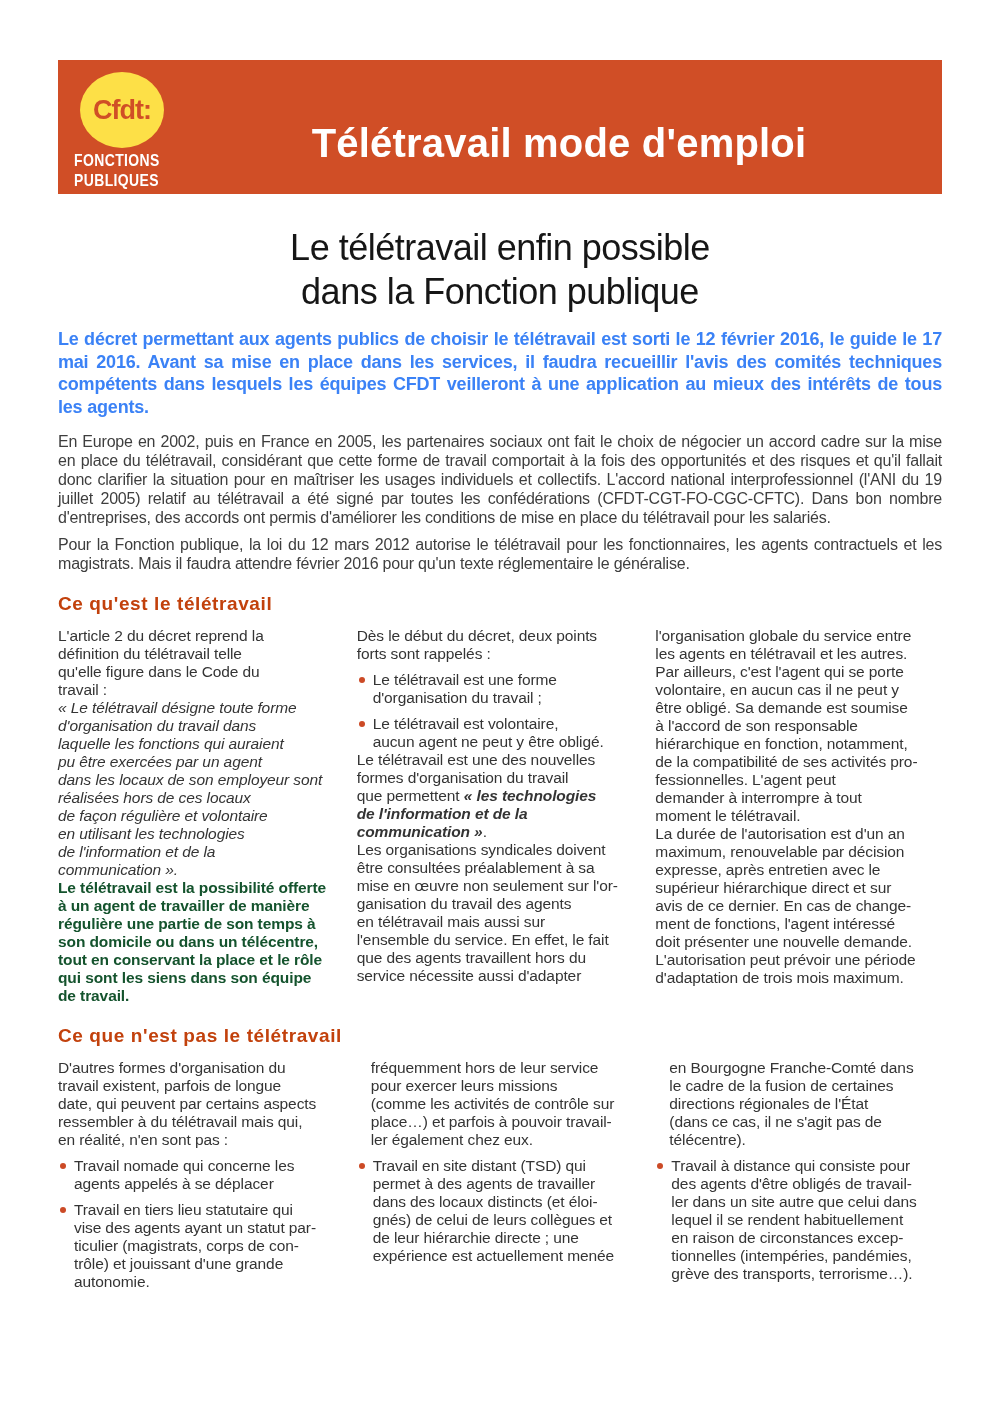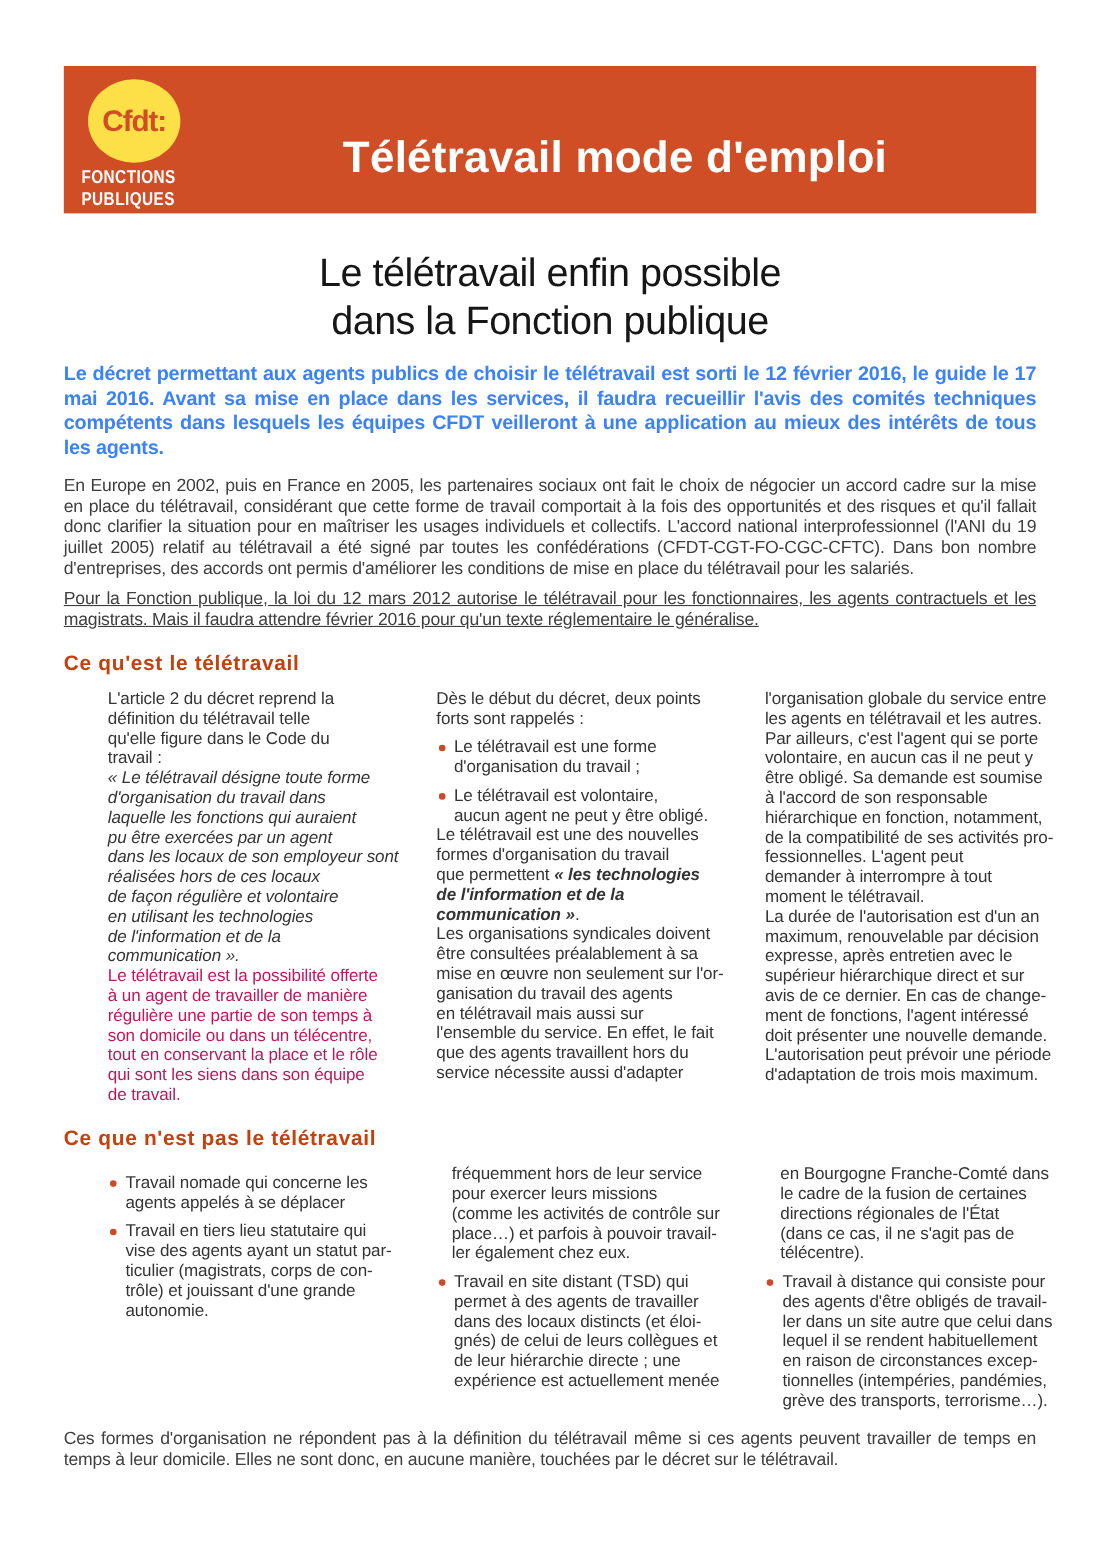--- a/index.html
+++ b/index.html
@@ -84,21 +84,21 @@
     letter-spacing: -0.2px;
   }
   .intro {
     margin: 14px 0 0;
     font-size: 16px;
     line-height: 19px;
     text-align: justify;
     color: #3e3e3e;
     letter-spacing: -0.2px;
   }
-  .intro + .intro { margin-top: 8px; text-decoration: underline; }
+  .intro + .intro { margin-top: 8px; }
   .closing {
     margin: 16px 0 0;
     font-size: 16px;
     line-height: 19px;
     text-align: justify;
     color: #3e3e3e;
     letter-spacing: -0.2px;
   }
 
   
@@ -106,27 +106,27 @@
     margin: 20px 0 0;
     font-family: Liberation Sans, sans-serif;
     font-size: 19px;
     font-weight: bold;
     letter-spacing: 0.6px;
     color: #c2410c;
   }
 
   
   .columns { display: flex; gap: 12px; margin-top: 12px; }
-  .col { flex: 1; min-width: 0; font-size: 15.5px; line-height: 18px; color: #343434; letter-spacing: -0.1px; margin-left: 40px; }
+  .col { flex: 1; min-width: 0; font-size: 15.5px; line-height: 18px; color: #343434; letter-spacing: -0.1px; }
   .col p, .col .bullet { margin: 0; }
   .col > * + * { margin-top: 6px; }
   .pre { white-space: pre; }
   .quote { margin-top: 0 !important; font-style: italic; }
   .it { font-style: italic; font-weight: bold; }
-  .highlight { color: #be185d; margin-top: 4px; }
+  .highlight { color: #14532d; margin-top: 4px; font-weight: bold; }
   .bullet { position: relative; padding-left: 16px; margin-top: 8px !important; }
   .bullet::before {
     content: "";
     position: absolute;
     left: 2px; top: 6px;
     width: 6px; height: 6px;
     border-radius: 50%;
     background: #CC4A26;
   }
   .cont { padding-left: 14px; }
@@ -226,20 +226,25 @@
 doit présenter une nouvelle demande.
 L'autorisation peut prévoir une période
 d'adaptation de trois mois maximum.</p>
     </div>
   </div>
 
   <h2 class="section-title">Ce que n'est pas le télétravail</h2>
 
   <div class="columns">
     <div class="col">
+      <p class="pre">D'autres formes d'organisation du
+travail existent, parfois de longue
+date, qui peuvent par certains aspects
+ressembler à du télétravail mais qui,
+en réalité, n'en sont pas :</p>
       <div class="bullet pre">Travail nomade qui concerne les
 agents appelés à se déplacer</div>
       <div class="bullet pre">Travail en tiers lieu statutaire qui
 vise des agents ayant un statut par-
 ticulier (magistrats, corps de con-
 trôle) et jouissant d'une grande
 autonomie.</div>
     </div>
     <div class="col">
       <p class="pre cont offset-down">fréquemment hors de leur service
@@ -263,15 +268,14 @@
       <div class="bullet pre">Travail à distance qui consiste pour
 des agents d'être obligés de travail-
 ler dans un site autre que celui dans
 lequel il se rendent habituellement
 en raison de circonstances excep-
 tionnelles (intempéries, pandémies,
 grève des transports, terrorisme…).</div>
     </div>
   </div>
 
-  <p class="closing">Ces formes d'organisation ne répondent pas à la définition du télétravail même si ces agents peuvent travailler de temps en temps à leur domicile. Elles ne sont donc, en aucune manière, touchées par le décret sur le télétravail.</p>
 
 </div>
 
 </body></html>

